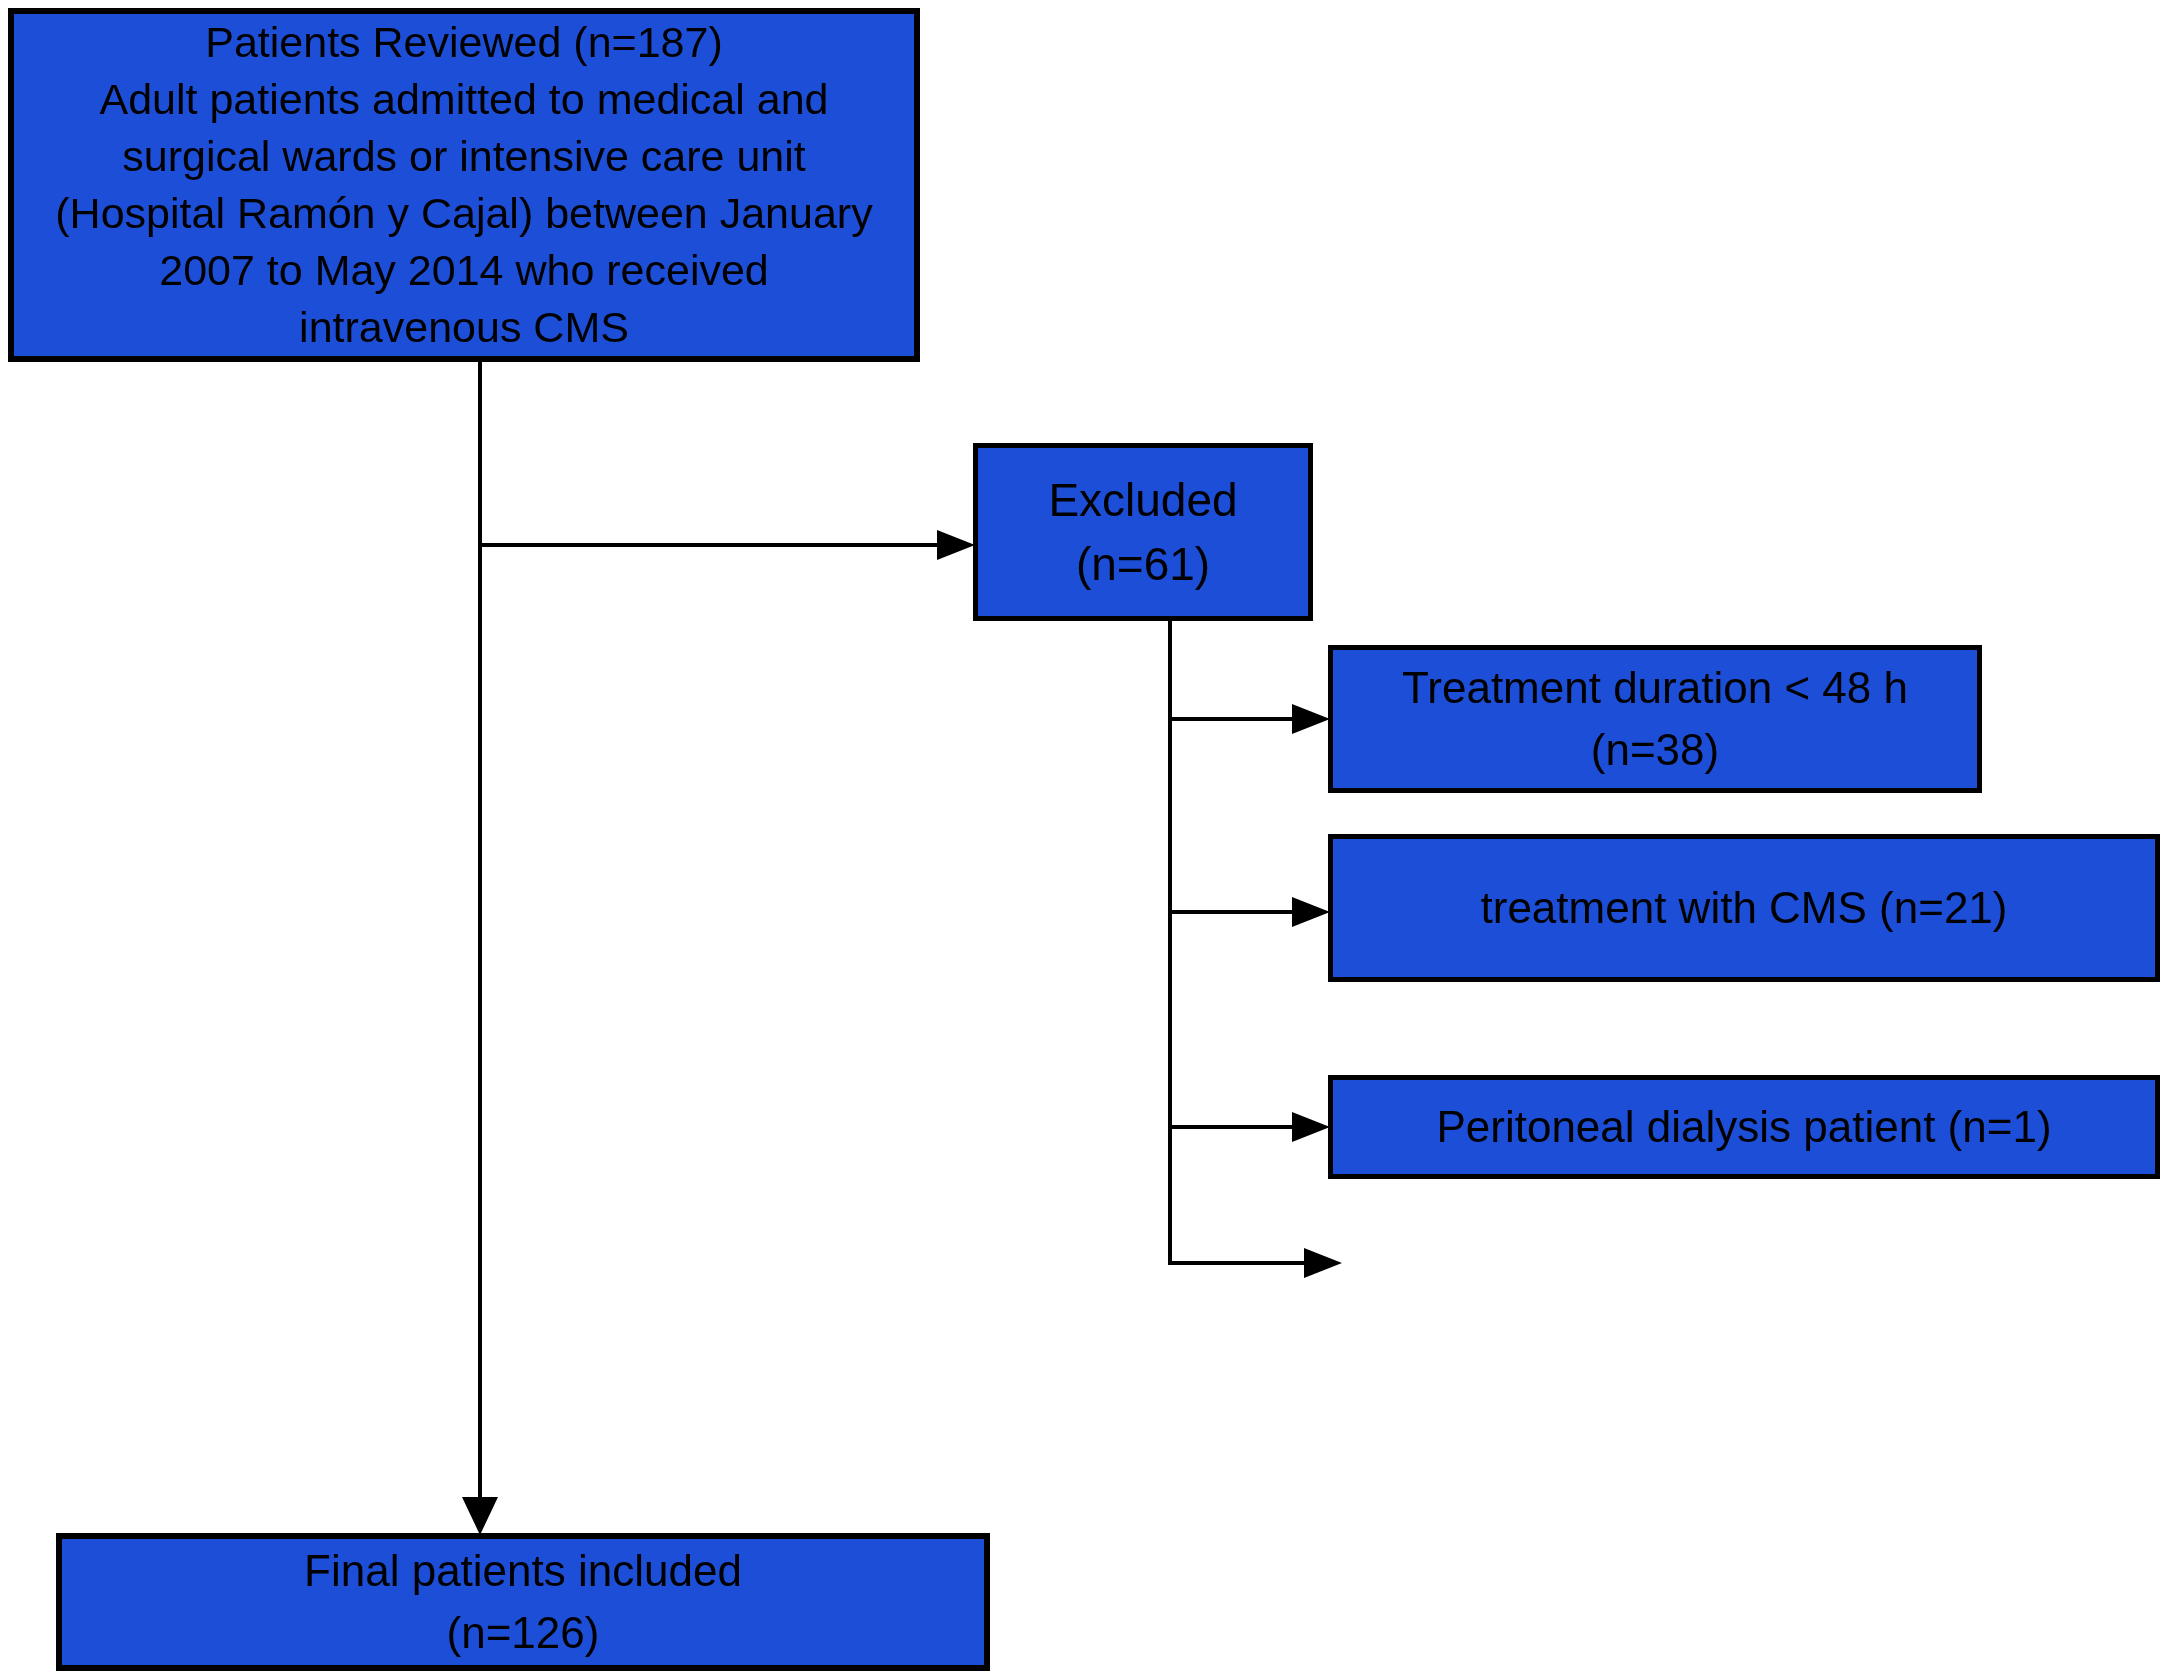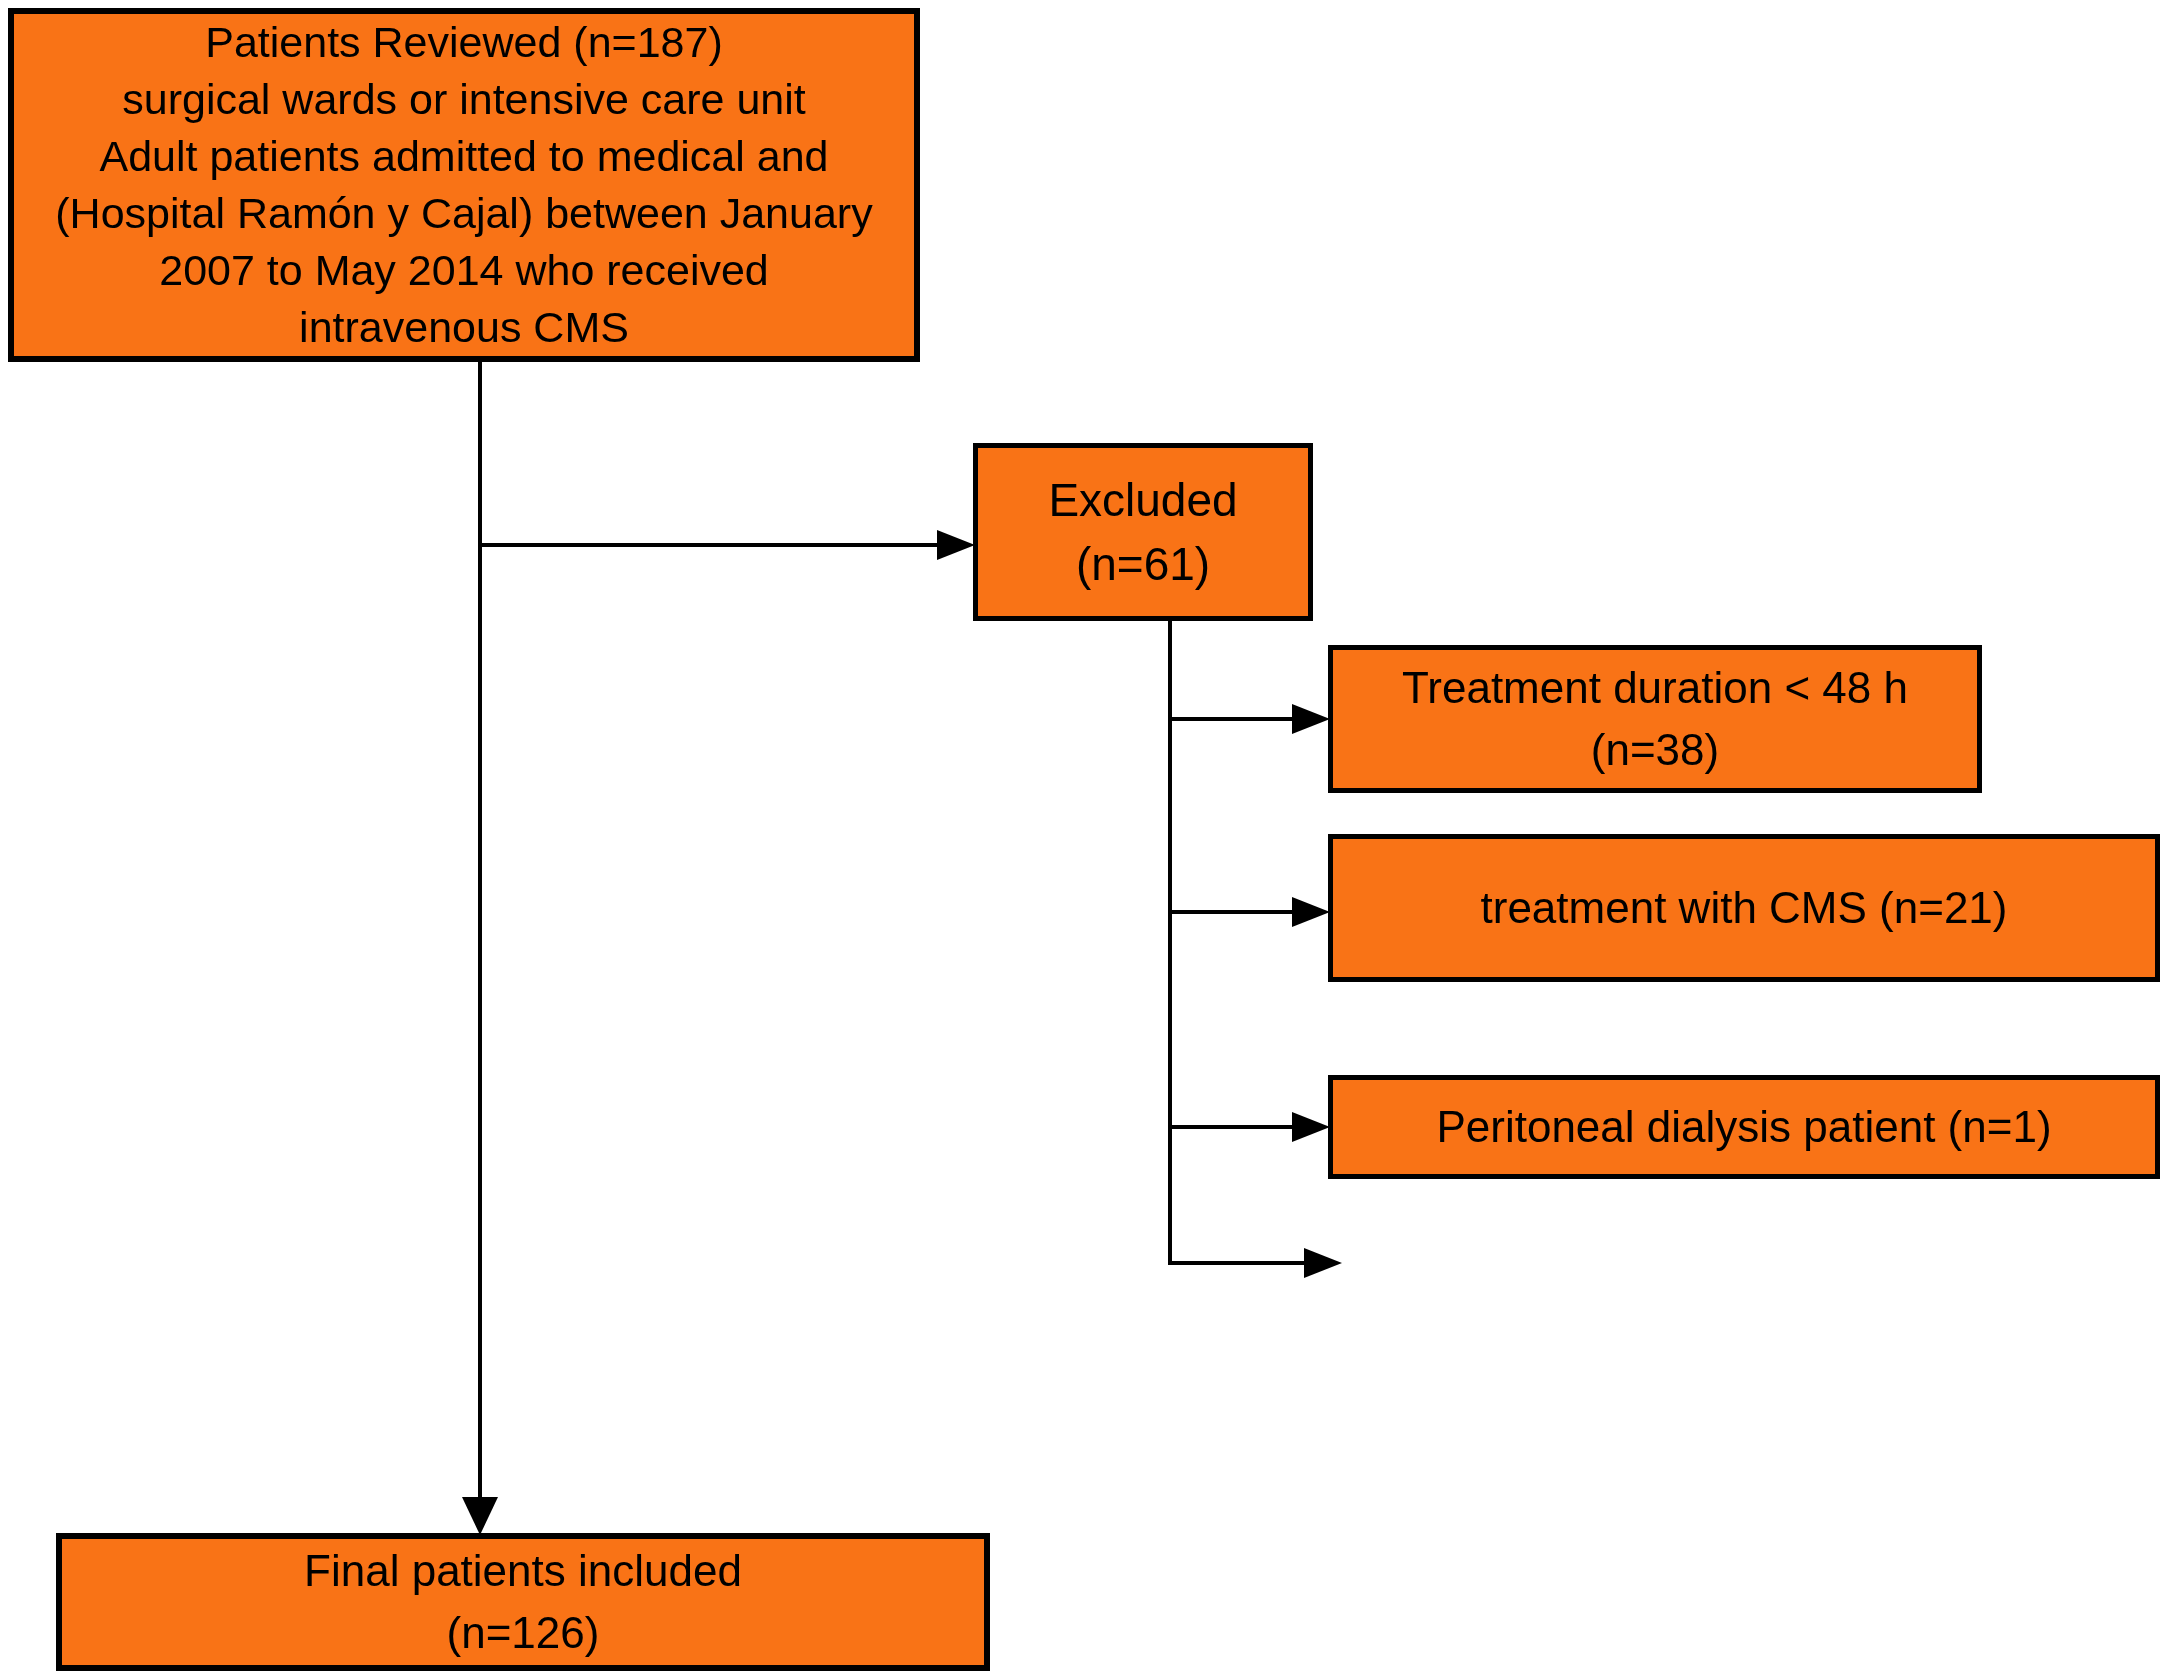--- a/index.html
+++ b/index.html
@@ -11,21 +11,21 @@
     position: relative;
     width: 2172px;
     height: 1676px;
     background: #ffffff;
     font-family: "Liberation Sans", "DejaVu Sans", sans-serif;
     color: #000000;
   }
   .box {
     position: absolute;
     box-sizing: border-box;
-    background: #f97316;
+    background: #1d4ed8;
     border: 5px solid #000000;
     display: flex;
     flex-direction: column;
     justify-content: center;
     align-items: center;
     text-align: left;
   }
   .box .line { white-space: nowrap; }
   .thick { border-width: 6px; }
   .hline, .vline {
@@ -50,22 +50,22 @@
   .fs-excl { font-size: 46px; line-height: 64px; }
   .fs-sub  { font-size: 44px; line-height: 62px; }
 </style>
 </head>
 <body>
 
 <div class="canvas">
 
   <div class="box thick fs-top" style="left:8px; top:8px; width:912px; height:354px;">
     <div class="line">Patients Reviewed (n=187)</div>
+    <div class="line">Adult patients admitted to medical and</div>
     <div class="line">surgical wards or intensive care unit</div>
-    <div class="line">Adult patients admitted to medical and</div>
     <div class="line">(Hospital Ramón y Cajal) between January</div>
     <div class="line">2007 to May 2014 who received</div>
     <div class="line">intravenous CMS</div>
   </div>
 
   <div class="vline" style="left:478px; top:362px; width:4px; height:1138px;"></div>
   <div class="arrow-down" style="left:462px; top:1497px;"></div>
 
   <div class="hline" style="left:480px; top:543px; width:460px; height:4px;"></div>
   <div class="arrow-right" style="left:937px; top:530px;"></div>

